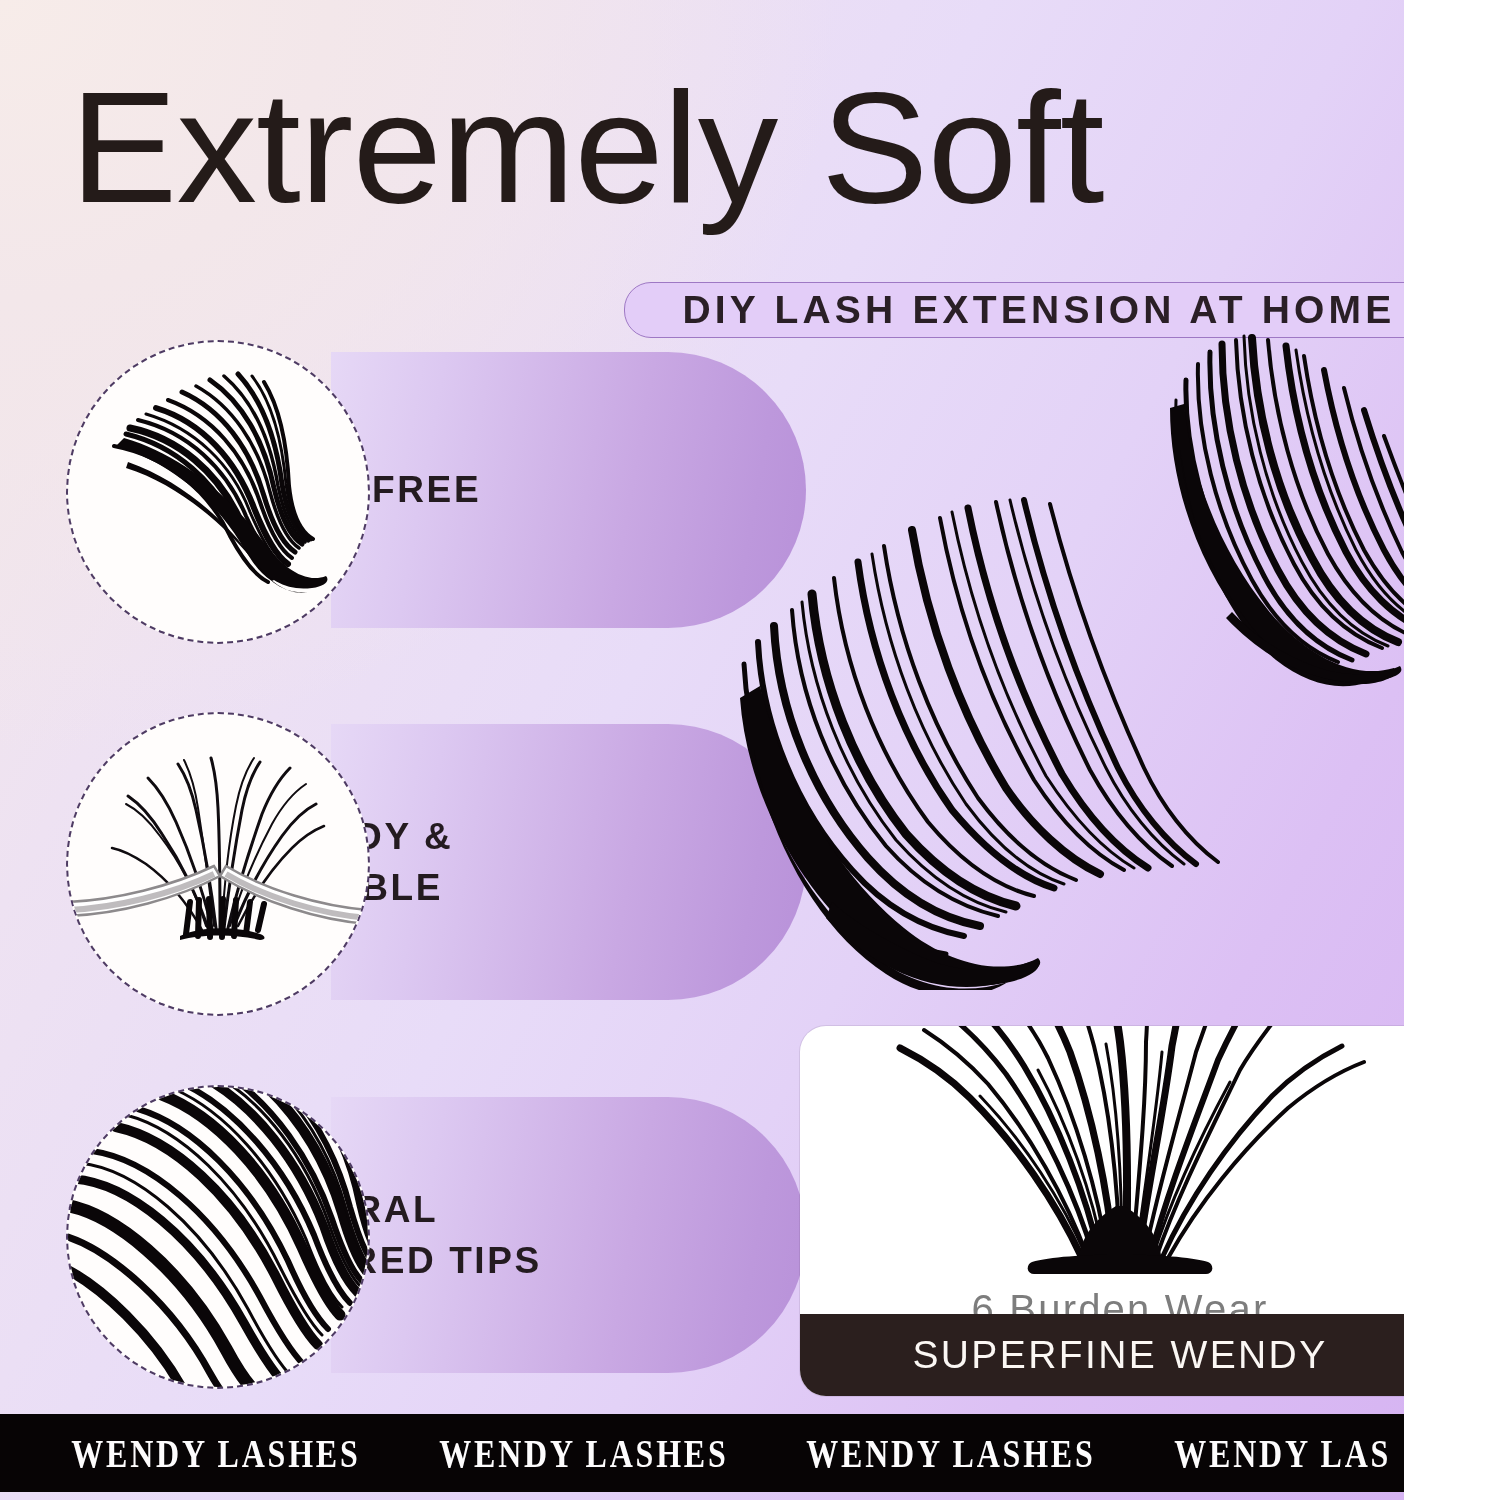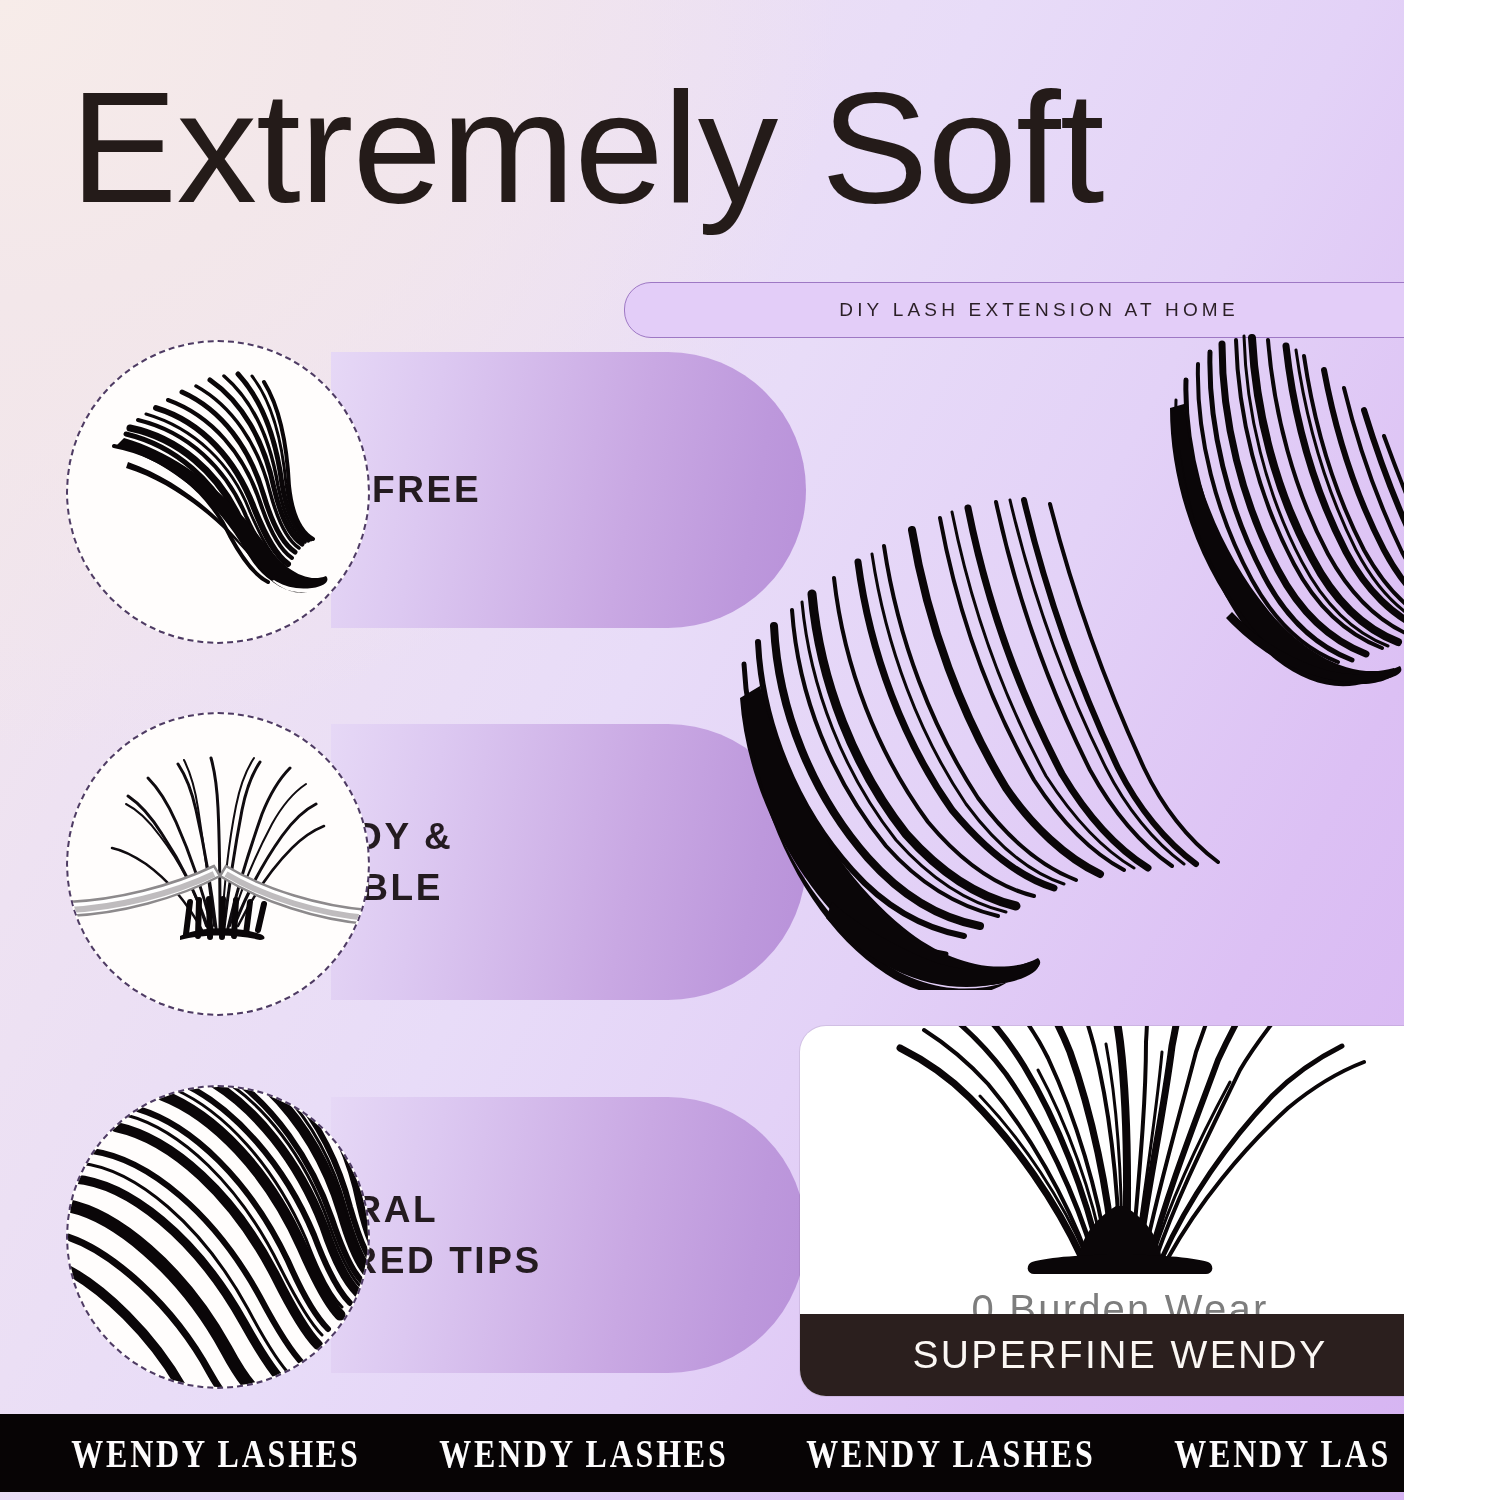--- a/index.html
+++ b/index.html
@@ -29,21 +29,21 @@
 
   
   .subpill{
     position:absolute;left:624px;top:282px;width:828px;height:54px;
     border-radius:27px;
     background:#e3cdf8;
     border:1.5px solid #9e78c4;
     display:flex;align-items:center;justify-content:center;
   }
   .subpill span{
-    font-size:19px;font-weight:400;letter-spacing:4.2px;
+    font-size:39px;font-weight:700;letter-spacing:4.2px;
     color:#2a1f26;
     text-align:right;
   }
 
   
   .feat{position:absolute;left:66px;width:700px;height:300px;}
   .feat.f1{top:340px;}
   .feat.f2{top:712px;}
   .feat.f3{top:1085px;}
 
@@ -298,21 +298,21 @@
           <path d="M304 230 C292 166 268 100 238 44" stroke-width="3"></path>
           <path d="M336 230 C344 164 356 92 362 26" stroke-width="3"></path>
           <path d="M353 230 C372 170 402 108 430 56" stroke-width="3"></path>
           <path d="M286 230 C262 174 224 116 180 70" stroke-width="3"></path>
           <path d="M322 232 C322 160 318 82 306 18" stroke-width="3"></path>
         </g>
         <path d="M316 180 C290 196 280 216 278 236 L362 236 C360 214 348 194 324 180 Z" fill="#0a0608"></path>
         <path d="M232 236 C266 226 374 226 408 236 C414 238 414 248 406 248 L234 248 C226 248 226 238 232 236 Z" fill="#0a0608"></path>
       </svg>
     </div>
-    <div class="card-caption">0 Burden Wear</div>
+    <div class="card-caption">6 Burden Wear</div>
     <div class="card-bar">
       <span>SUPERFINE WENDY</span>
     </div>
   </div>
 
   <div class="footer">
     <div class="wm">WENDY LASHES</div>
     <div class="wm">WENDY LASHES</div>
     <div class="wm">WENDY LASHES</div>
     <div class="wm">WENDY LAS</div>

